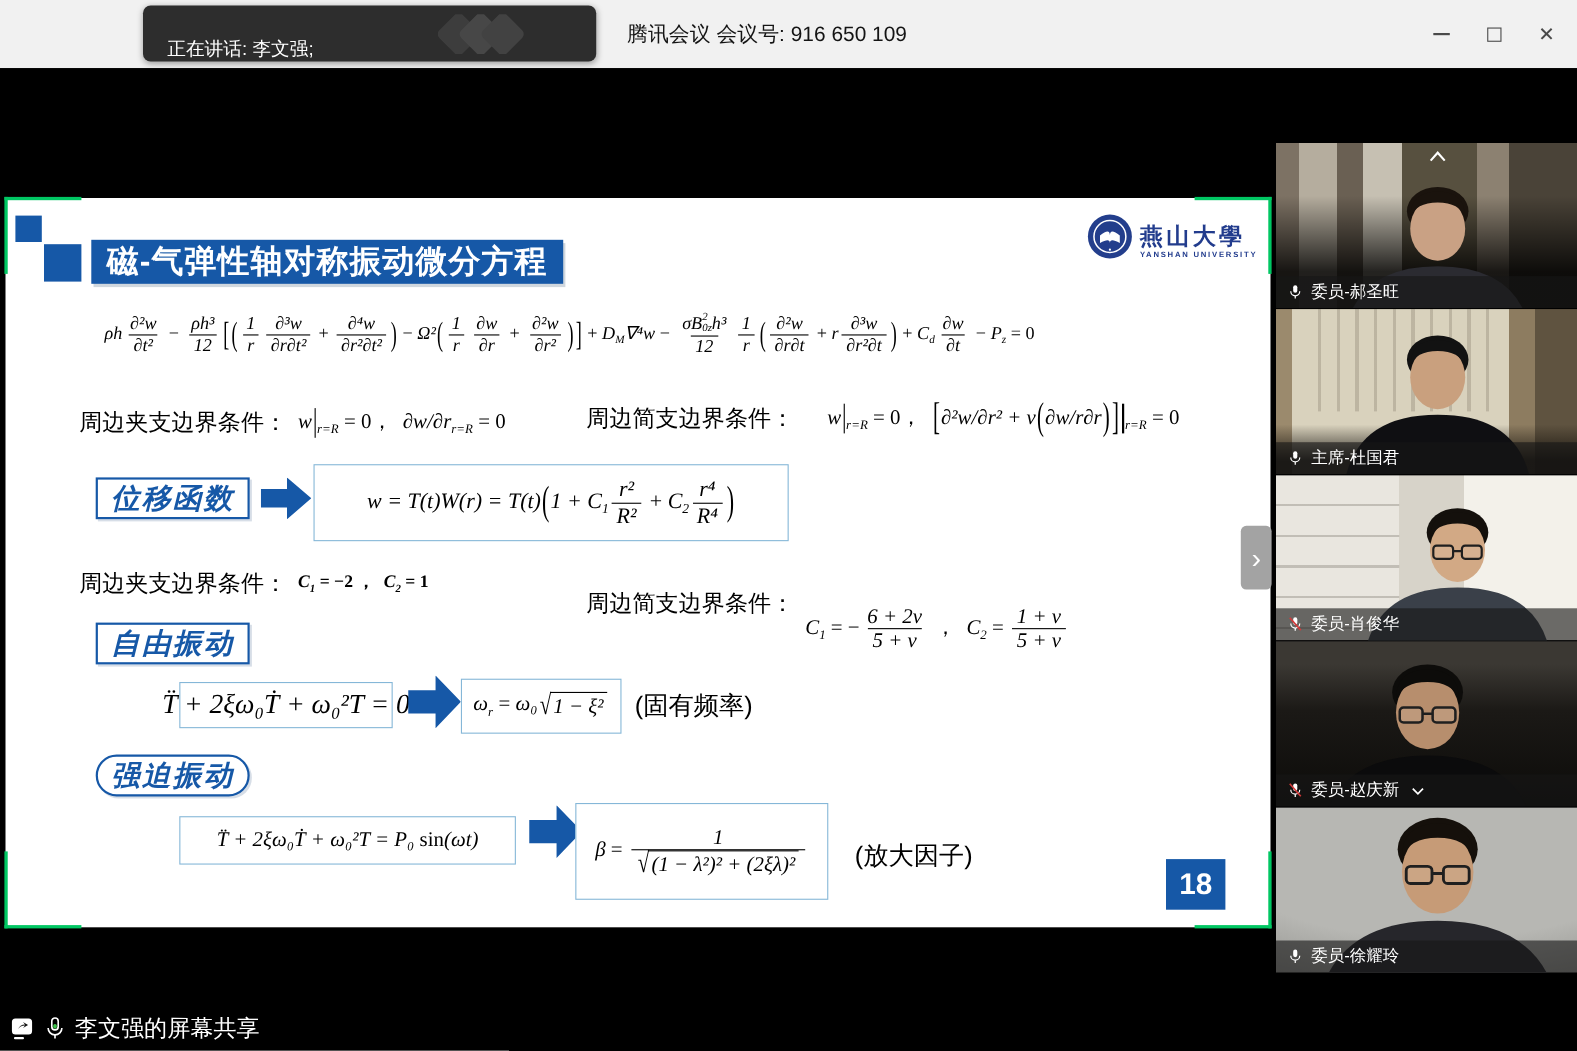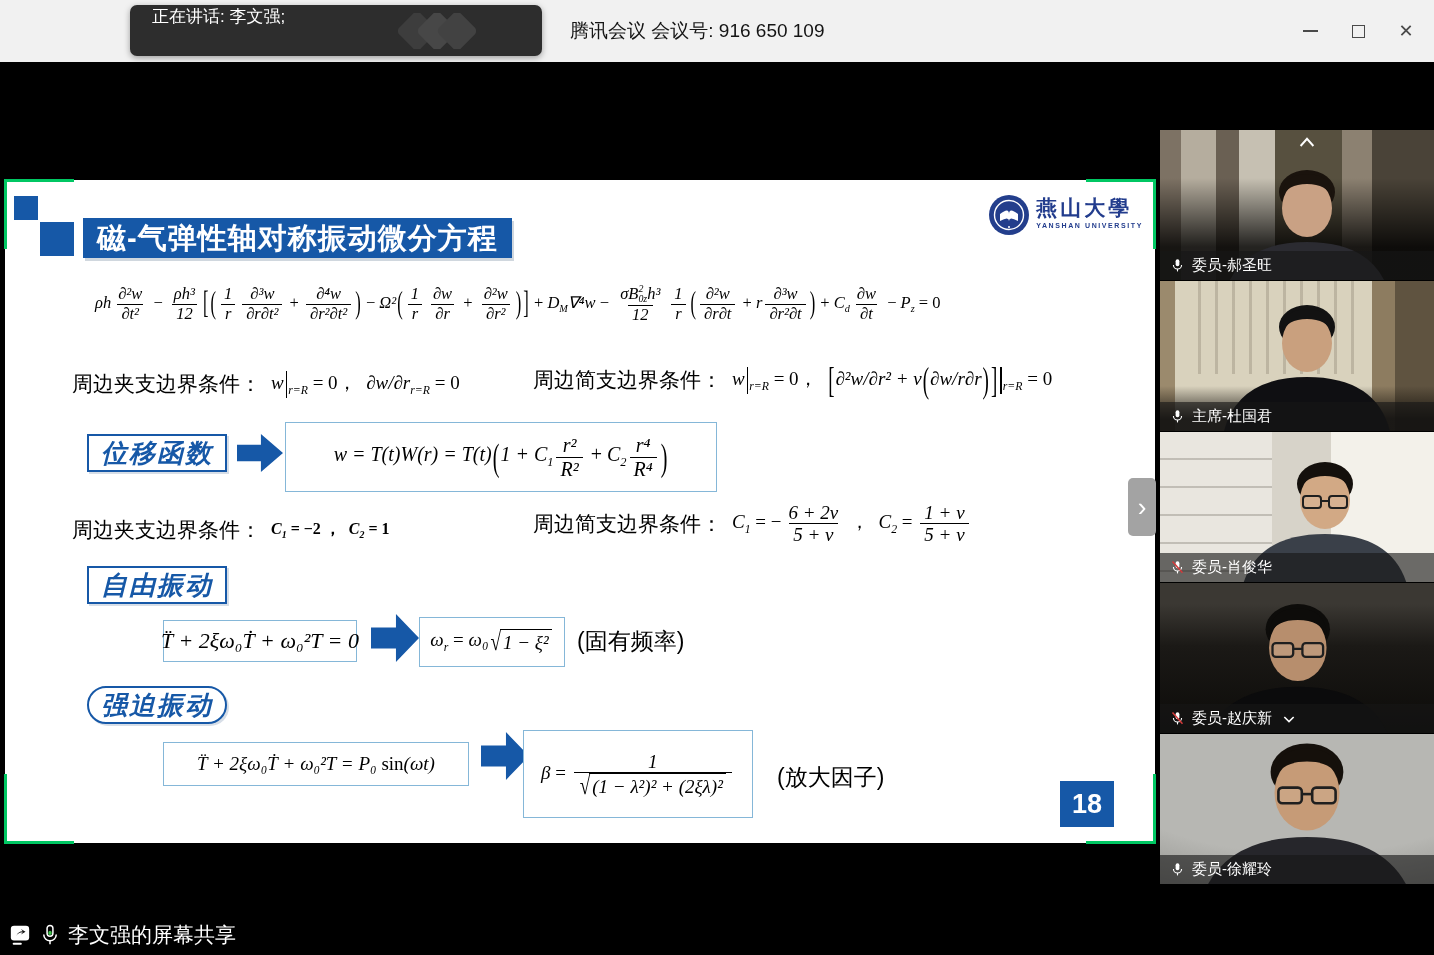--- a/index.html
+++ b/index.html
@@ -2,21 +2,21 @@
 <html><head>
 <meta charset="utf-8">
 <style>
   * { margin:0; padding:0; box-sizing:border-box; }
   body { background:#000; font-family:"Liberation Sans", sans-serif; }
   #app { position:relative; width:1434px; height:955px; background:#000; overflow:hidden; }
 
   
   .titlebar { position:absolute; top:0; left:0; width:100%; height:62px; background:#f1f1f1; }
   .speak-pill { position:absolute; left:130px; top:5px; width:412px; height:51px; background:#2d2d2d;
-    border-radius:7px; box-shadow:0 2px 6px rgba(0,0,0,.35); display:flex; align-items:flex-start;
+    border-radius:7px; box-shadow:0 2px 6px rgba(0,0,0,.35); display:flex; align-items:flex-end;
     color:#fff; font-size:17px; padding-left:22px; }
   .pill-logo { position:absolute; right:52px; top:8px; width:92px; height:36px; overflow:hidden; }
   .pill-logo i { position:absolute; width:30px; height:30px; background:#3d3d3d; transform:rotate(45deg); border-radius:5px; top:3px; }
   .pill-logo i.d2 { left:24px; background:#474747; }
   .pill-logo i.d1 { left:4px; }
   .pill-logo i.d3 { left:44px; background:#424242; }
   .meet-title { position:absolute; left:570px; top:0; height:62px; display:flex; align-items:center;
     font-size:19px; color:#141414; }
   .win-controls { position:absolute; right:4px; top:0; height:62px; display:flex; }
   .wc { width:48px; height:62px; display:flex; align-items:center; justify-content:center; color:#4a4a4a; }
@@ -33,21 +33,21 @@
   .gc.tl { left:-1px; top:-1px; border-left:3px solid #00c763; border-top:3px solid #00c763; }
   .gc.tr { right:-1px; top:-1px; border-right:3px solid #00c763; border-top:3px solid #00c763; }
   .gc.bl { left:-1px; bottom:-1px; border-left:3px solid #00c763; border-bottom:3px solid #00c763; }
   .gc.br { right:-1px; bottom:-1px; border-right:3px solid #00c763; border-bottom:3px solid #00c763; }
   .sq1 { position:absolute; left:9px; top:16px; width:24px; height:24px; background:#1658a7; }
   .sq2 { position:absolute; left:35px; top:42px; width:34px; height:34px; background:#1658a7; }
   .slide-title { position:absolute; left:78px; top:38px; height:40px; line-height:40px; padding:0 14px;
     background:#1658a7; color:#fff; font-weight:bold; font-size:29px; letter-spacing:1px;
     box-shadow:2px 3px 0 rgba(120,140,160,.35); }
 
-  .uni-logo { position:absolute; right:12px; top:14px; display:flex; align-items:flex-start; gap:6px; }
+  .uni-logo { position:absolute; right:12px; top:14px; display:flex; align-items:flex-end; gap:6px; }
   .uni-cn { font-family:"Liberation Serif", serif; font-weight:bold; color:#223c8d; font-size:21px; letter-spacing:3px; }
   .uni-en { font-size:7px; color:#223c8d; letter-spacing:1.6px; font-weight:bold; }
 
   
   .math { font-family:"Liberation Serif", serif; color:#000; white-space:nowrap; }
   .mi { font-style:italic; white-space:pre; }
   .mr { font-style:normal; white-space:pre; }
   sub.msb { font-size:62%; font-style:italic; font-family:"Liberation Serif", serif; }
   .mfrac { display:inline-flex; flex-direction:column; align-items:center; vertical-align:middle; margin:0 3px; }
   .mnum, .mden { display:inline-flex; align-items:center; justify-content:center; padding:0 4px; line-height:1.12; }
@@ -58,38 +58,38 @@
   .mss { display:inline-flex; flex-direction:column; align-items:flex-start; font-size:60%; line-height:1.05;
     vertical-align:-0.5em; font-style:italic; }
   .msqrt { display:inline-flex; align-items:stretch; vertical-align:middle; margin:0 2px; }
   .mrad { font-style:normal; align-self:center; transform:scaleY(1.35); margin-right:-1px; }
   .mroot { border-top:1.5px solid #000; padding:2px 3px 0; display:inline-flex; align-items:center; }
 
   .eq-main { position:absolute; left:90px; top:84px; width:1020px; height:80px; display:flex; align-items:center; font-size:16.5px; }
   .bcrow { position:absolute; display:flex; align-items:center; gap:10px; }
   .zhlabel { font-size:21px; color:#000; white-space:nowrap; }
   #bc1-clamped { left:67px; top:190px; } #bc1-clamped .math { font-size:19px; }
-  #bc1-simply  { left:528px; top:186px; } #bc1-simply .math { font-size:19px; }
+  #bc1-simply  { left:528px; top:186px; } #bc1-simply .math { font-size:19px;margin-left:20px; }
   #bc2-clamped { left:67px; top:336px; } #bc2-clamped .math { font-size:16px;font-weight:bold; }
-  #bc2-simply  { left:528px; top:322px; } #bc2-simply .math { font-size:19px; }
+  #bc2-simply  { left:528px; top:322px; } #bc2-simply .math { font-size:19px;margin-top:48px; }
 
   .bluebox { position:absolute; width:140px; height:38px; border:2px solid #1658a7; color:#1658a7;
     font-weight:bold; font-size:26px; display:flex; align-items:center; justify-content:center;
     letter-spacing:2px; box-shadow:2px 2px 0 rgba(140,160,185,.35); background:#fff;font-style:italic; }
   #disp-label { left:82px; top:254px; } #free-label { left:82px; top:386px; } #forced-label { left:82px; top:506px;border-radius:19px; }
 
   .barrow { position:absolute; background:#1658a7; }
   .arrow { clip-path:polygon(0 28%, 52% 28%, 52% 0, 100% 50%, 52% 100%, 52% 72%, 0 72%); }
   #arrow1 { left:232px; top:254px; width:46px; height:38px; }
   #arrow2 { left:366px; top:434px; width:48px; height:48px; }
   #arrow3 { left:476px; top:552px; width:48px; height:48px; }
 
   .eqbox { position:absolute; border:1.5px solid #85b7d8; background:#fff; display:flex; align-items:center; justify-content:center; }
   #disp-eq   { left:280px; top:242px; width:432px; height:70px; } #disp-eq .math { font-size:20px; }
-  #free-eq   { left:158px; top:440px; width:194px; height:42px; } #free-eq .math { font-size:22px; }
+  #free-eq   { left:158px; top:440px; width:194px; height:42px; } #free-eq .math { font-size:25px; }
   #free-res  { left:414px; top:437px; width:146px; height:50px; } #free-res .math { font-size:19px; }
   #forced-eq { left:158px; top:562px; width:306px; height:44px; } #forced-eq .math { font-size:19px; }
   #forced-res{ left:518px; top:550px; width:230px; height:88px; } #forced-res .math { font-size:19px; }
 
   .note { position:absolute; font-size:23px; color:#000; }
   #free-note { left:572px; top:446px; } #forced-note { left:772px; top:582px; }
 
   .pagenum { position:absolute; left:1055px; top:601px; width:54px; height:46px; background:#1658a7;
     color:#fff; font-size:27px; font-weight:800; display:flex; align-items:center; justify-content:center; }
 

